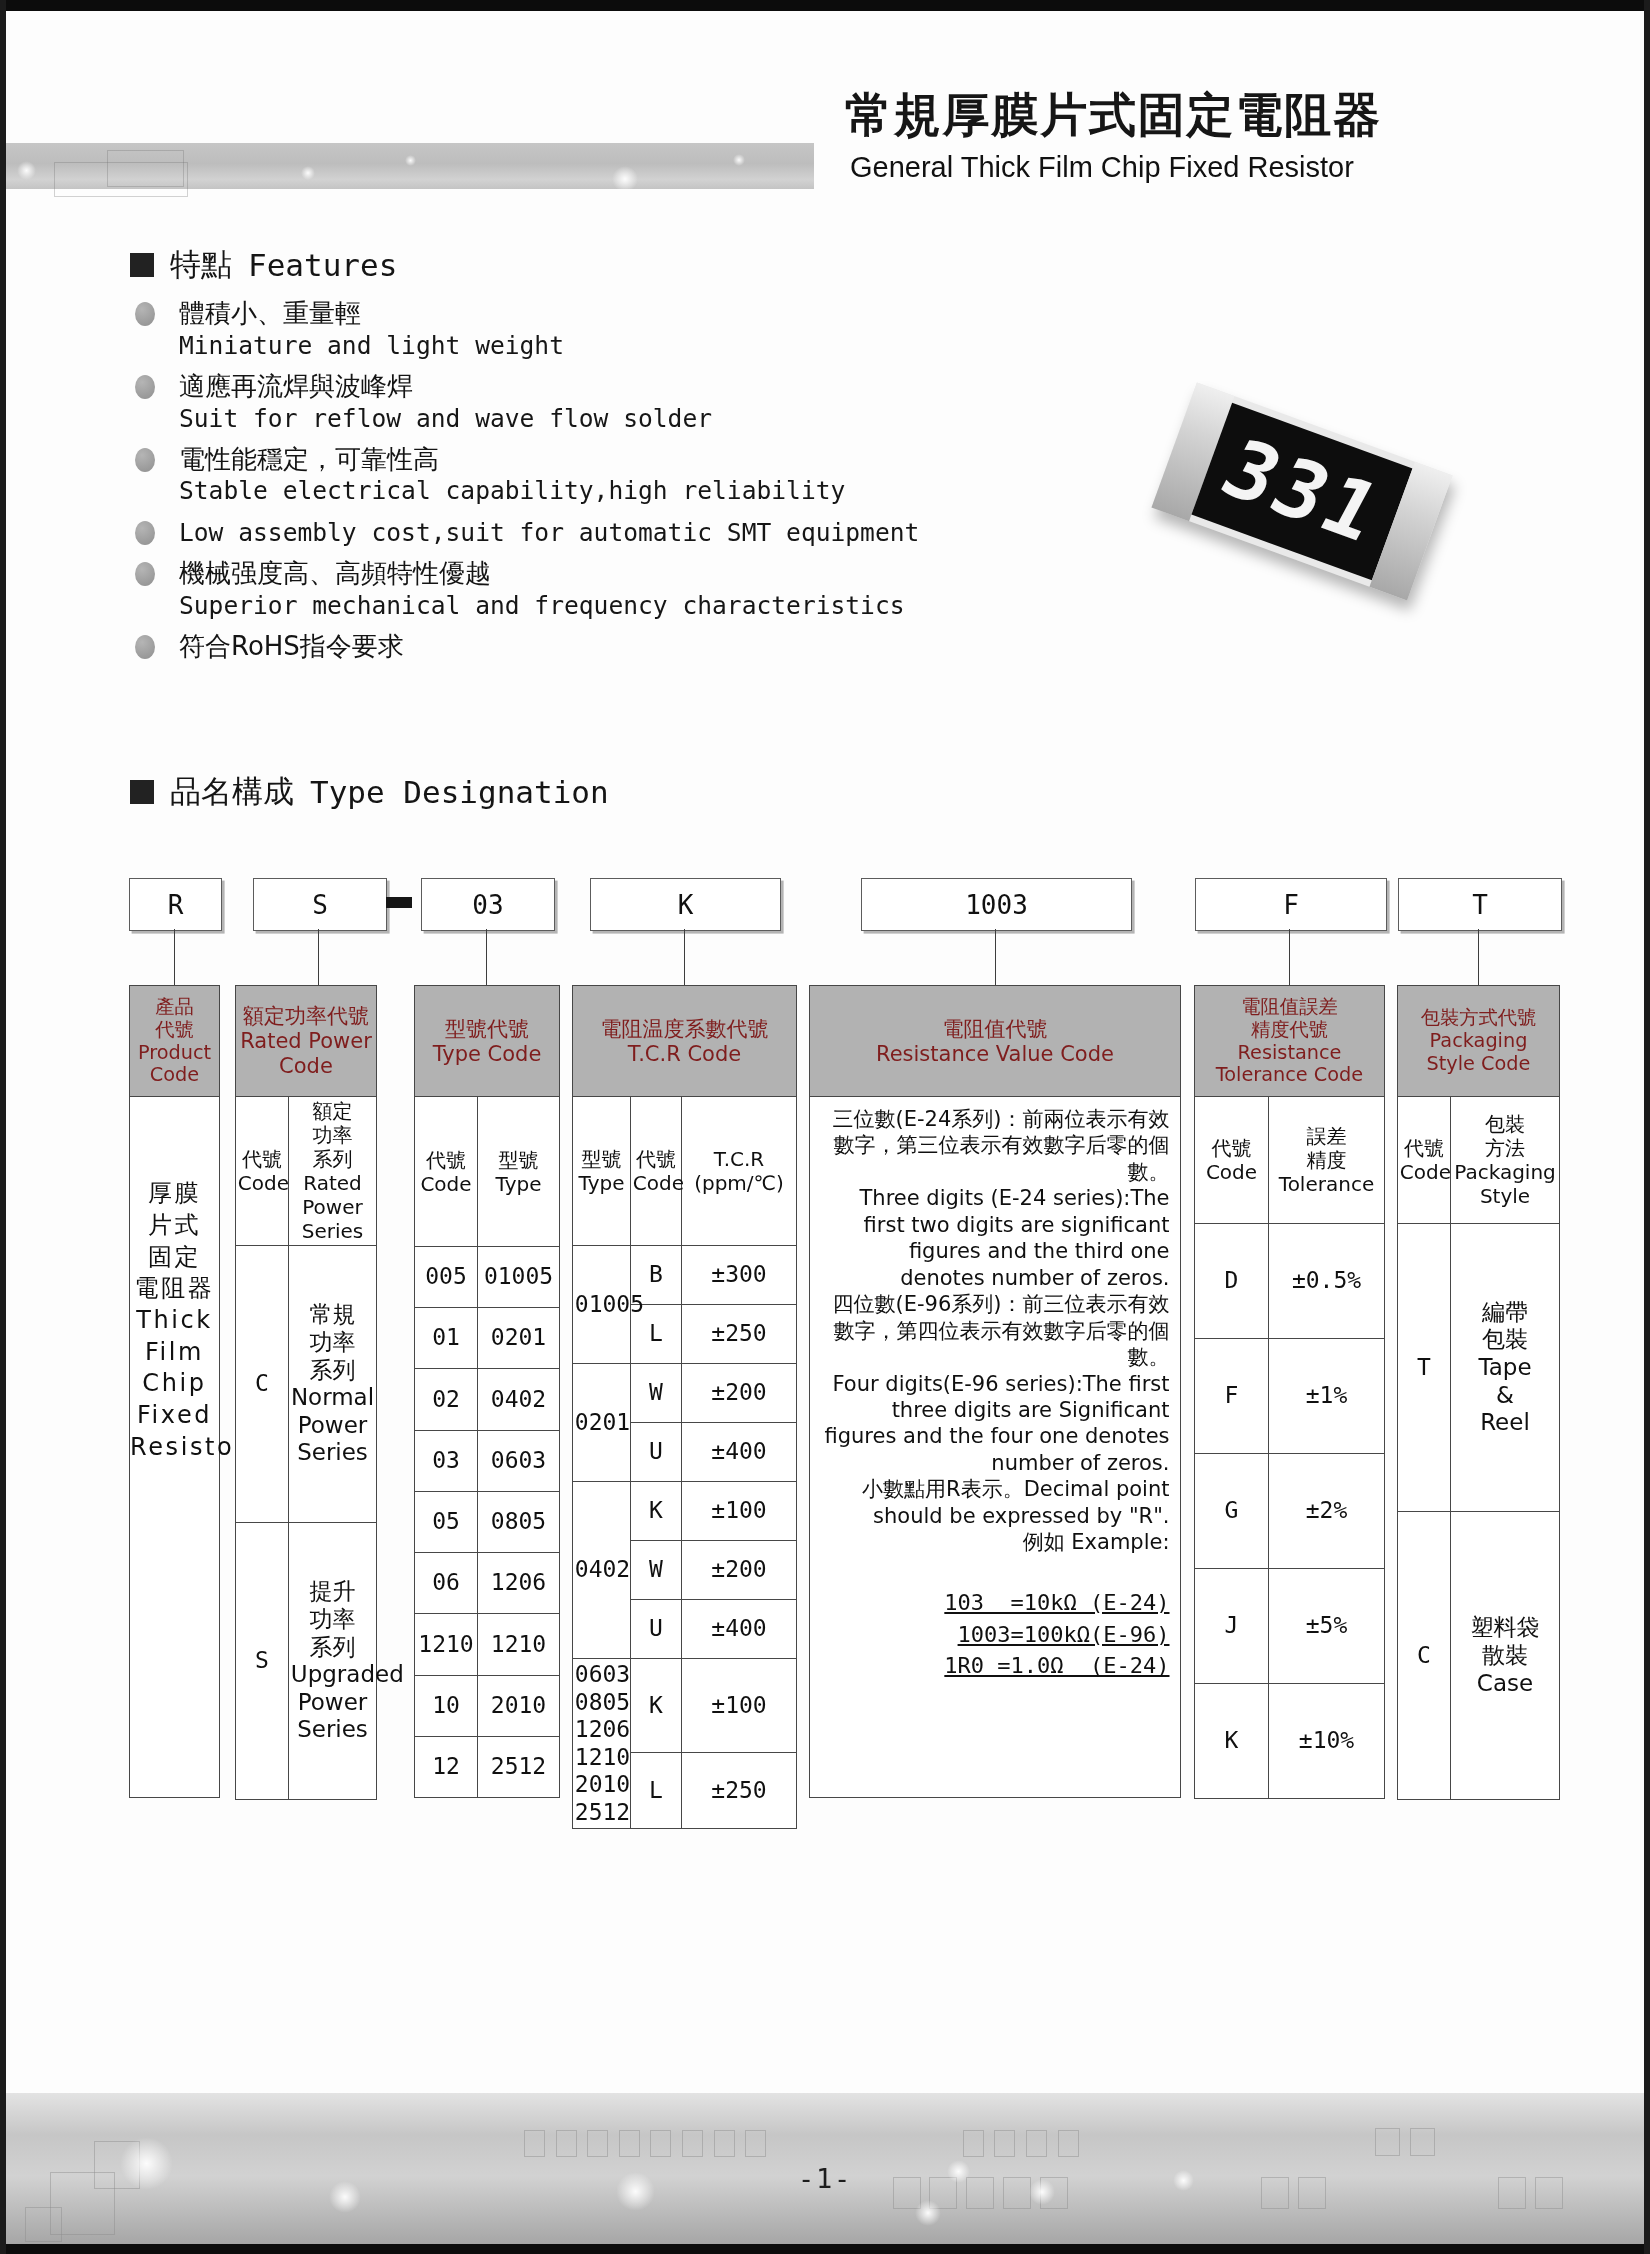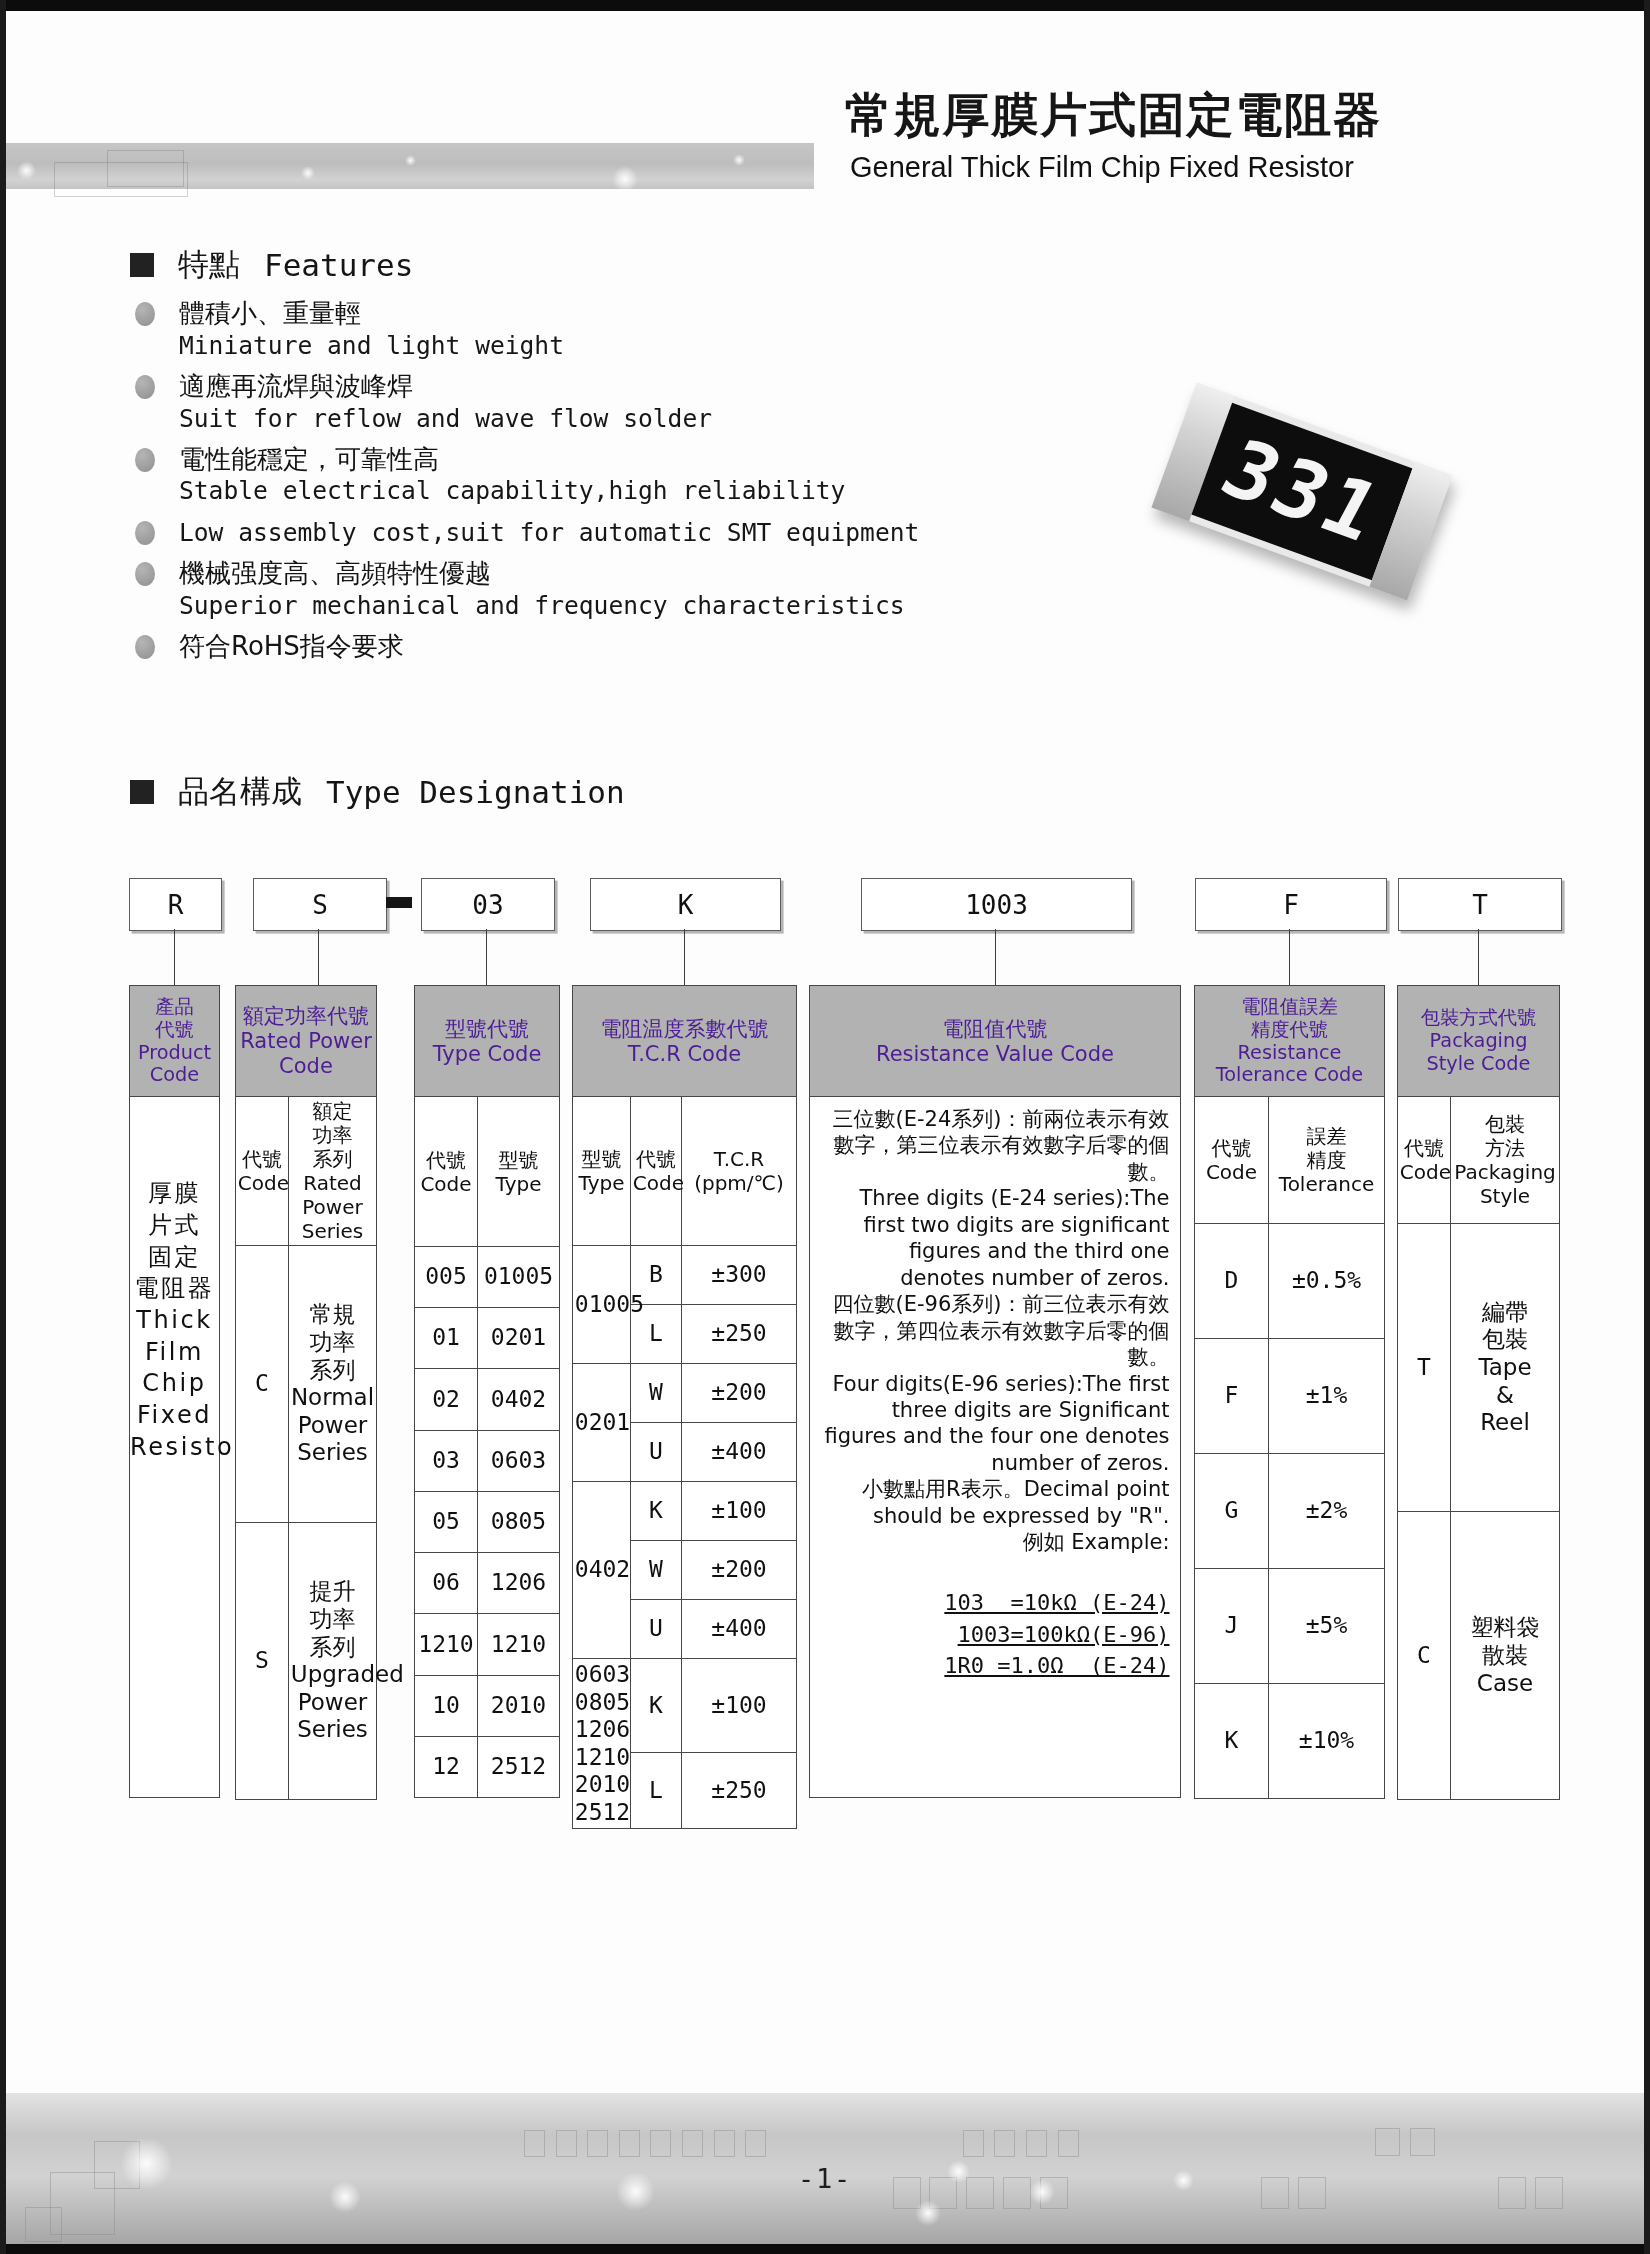--- a/index.html
+++ b/index.html
@@ -25,21 +25,21 @@
     position:absolute;left:845px;top:84px;width:772px;
     font-family:"DejaVu Sans",sans-serif;font-weight:bold;font-size:47px;
     letter-spacing:1.8px;color:#161616;
   }
   .title-en{
     position:absolute;left:850px;top:151px;width:772px;
     font-family:"Liberation Sans",sans-serif;font-size:29px;color:#111;
   }
 
   
-  .sec-head{position:absolute;display:flex;align-items:center;gap:24px;
+  .sec-head{position:absolute;display:flex;align-items:center;gap:16px;
     font-size:31px;color:#151515;}
   .sec-square{width:24px;height:24px;background:#222;flex:0 0 auto;}
   .sec-zh{font-family:"DejaVu Sans",sans-serif;}
   .sec-en{font-family:"DejaVu Sans Mono",monospace;}
 
   
   .features{position:absolute;left:130px;top:298px;width:983px;}
   .fi{position:relative;padding-left:49px;margin-bottom:9.7px;}
   .fi .dot{position:absolute;left:5.3px;top:4.4px;width:20px;height:24px;border-radius:50%;
     background:radial-gradient(circle at 35% 30%,#b5b5b5,#8f8f8f);}
@@ -66,21 +66,21 @@
     box-shadow:2.6px 2.6px 0 rgba(120,120,120,.55);
     display:flex;align-items:center;justify-content:center;font-size:26px;color:#111;
   }
   .dash{position:absolute;left:386px;top:897px;width:26px;height:11.4px;background:#161616;}
   .conn{position:absolute;top:929px;height:56px;width:0;border-left:1.8px solid #3d3d3d;}
 
   .col{position:absolute;top:985px;}
   .colhead{
     height:111px;background:#b2b2b2;border:1.8px solid #474747;
     display:flex;align-items:center;justify-content:center;text-align:center;
-    white-space:pre-line;font-size:21px;line-height:1.18;color:#4c1d95;
+    white-space:pre-line;font-size:21px;line-height:1.18;color:#7f1d1d;
     font-family:"DejaVu Sans",sans-serif;
   }
   .colhead.small{font-size:19.3px;}
   .colbody-single{
     margin-top:-1.8px;border:1.8px solid #474747;background:#fff;height:702px;
     box-sizing:border-box;
   }
   table.sub{
     margin-top:-1.8px;border-collapse:collapse;table-layout:fixed;width:100%;
     height:702px;background:#fff;

